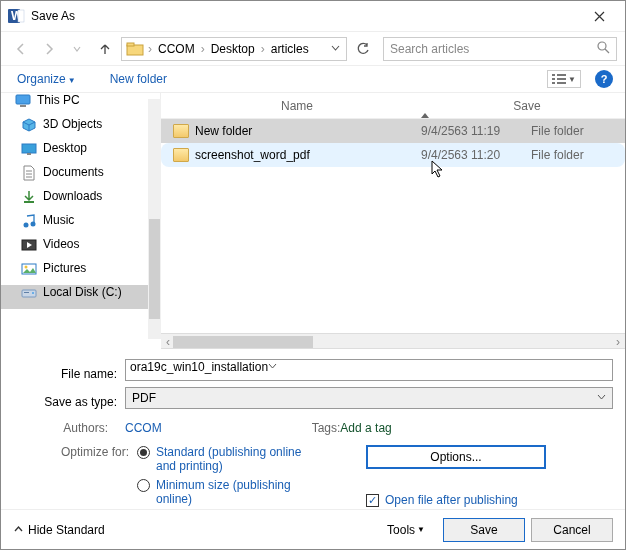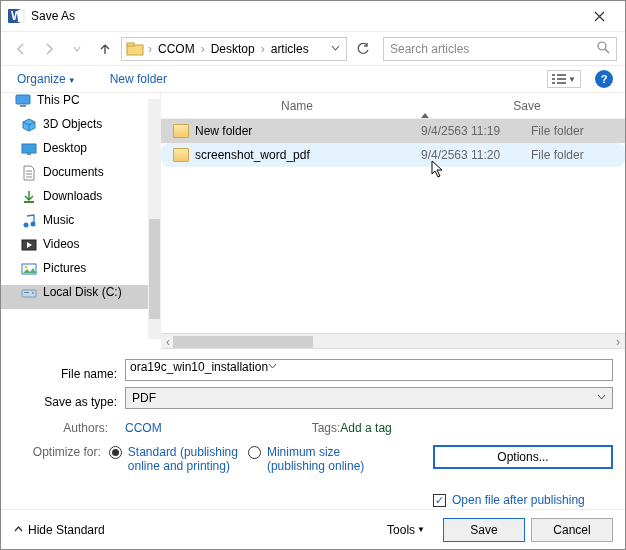--- a/index.html
+++ b/index.html
@@ -72,21 +72,21 @@
 .fchev { margin-left: auto; color: #666; font-size: 9px; }
 
 .meta { display: flex; padding: 6px 0 10px 0; }
 .meta .ml { width: 112px; text-align: right; padding-right: 17px; color: #666; }
 .meta .mv { color: #1a5fb4; }
 .meta .tgl { margin-left: 150px; color: #666; }
 .meta .tgv { color: #14532d; }
 
 .opt { display: flex; }
 .opt .ol { width: 124px; text-align: right; padding-right: 8px; color: #666; }
-.opt .radios { display: flex; flex-direction: row; gap: 4px; }
+.opt .radios { display: flex; flex-direction: column; gap: 4px; }
 .radio { display: flex; align-items: flex-start; gap: 6px; }
 .rcircle { width: 13px; height: 13px; border: 1px solid #333; border-radius: 50%; display: inline-flex; align-items: center; justify-content: center; margin-top: 1px; flex-shrink: 0; }
 .rcircle .dot { width: 7px; height: 7px; background: #333; border-radius: 50%; }
 .rlabel { color: #1a5fb4; max-width: 160px; line-height: 1.2; }
 
 .opt .right { margin-left: 50px; display: flex; flex-direction: column; gap: 24px; }
 .optionsbtn { width: 180px; height: 24px; border: 2px solid #1a6ac9; background: #fff; display: flex; align-items: center; justify-content: center; }
 .checkrow { display: flex; align-items: center; gap: 6px; }
 .cbox { width: 13px; height: 13px; border: 1px solid #333; display: inline-flex; align-items: center; justify-content: center; color: #1a5fb4; font-size: 11px; line-height: 1; }
 .clabel { color: #1a5fb4; }

